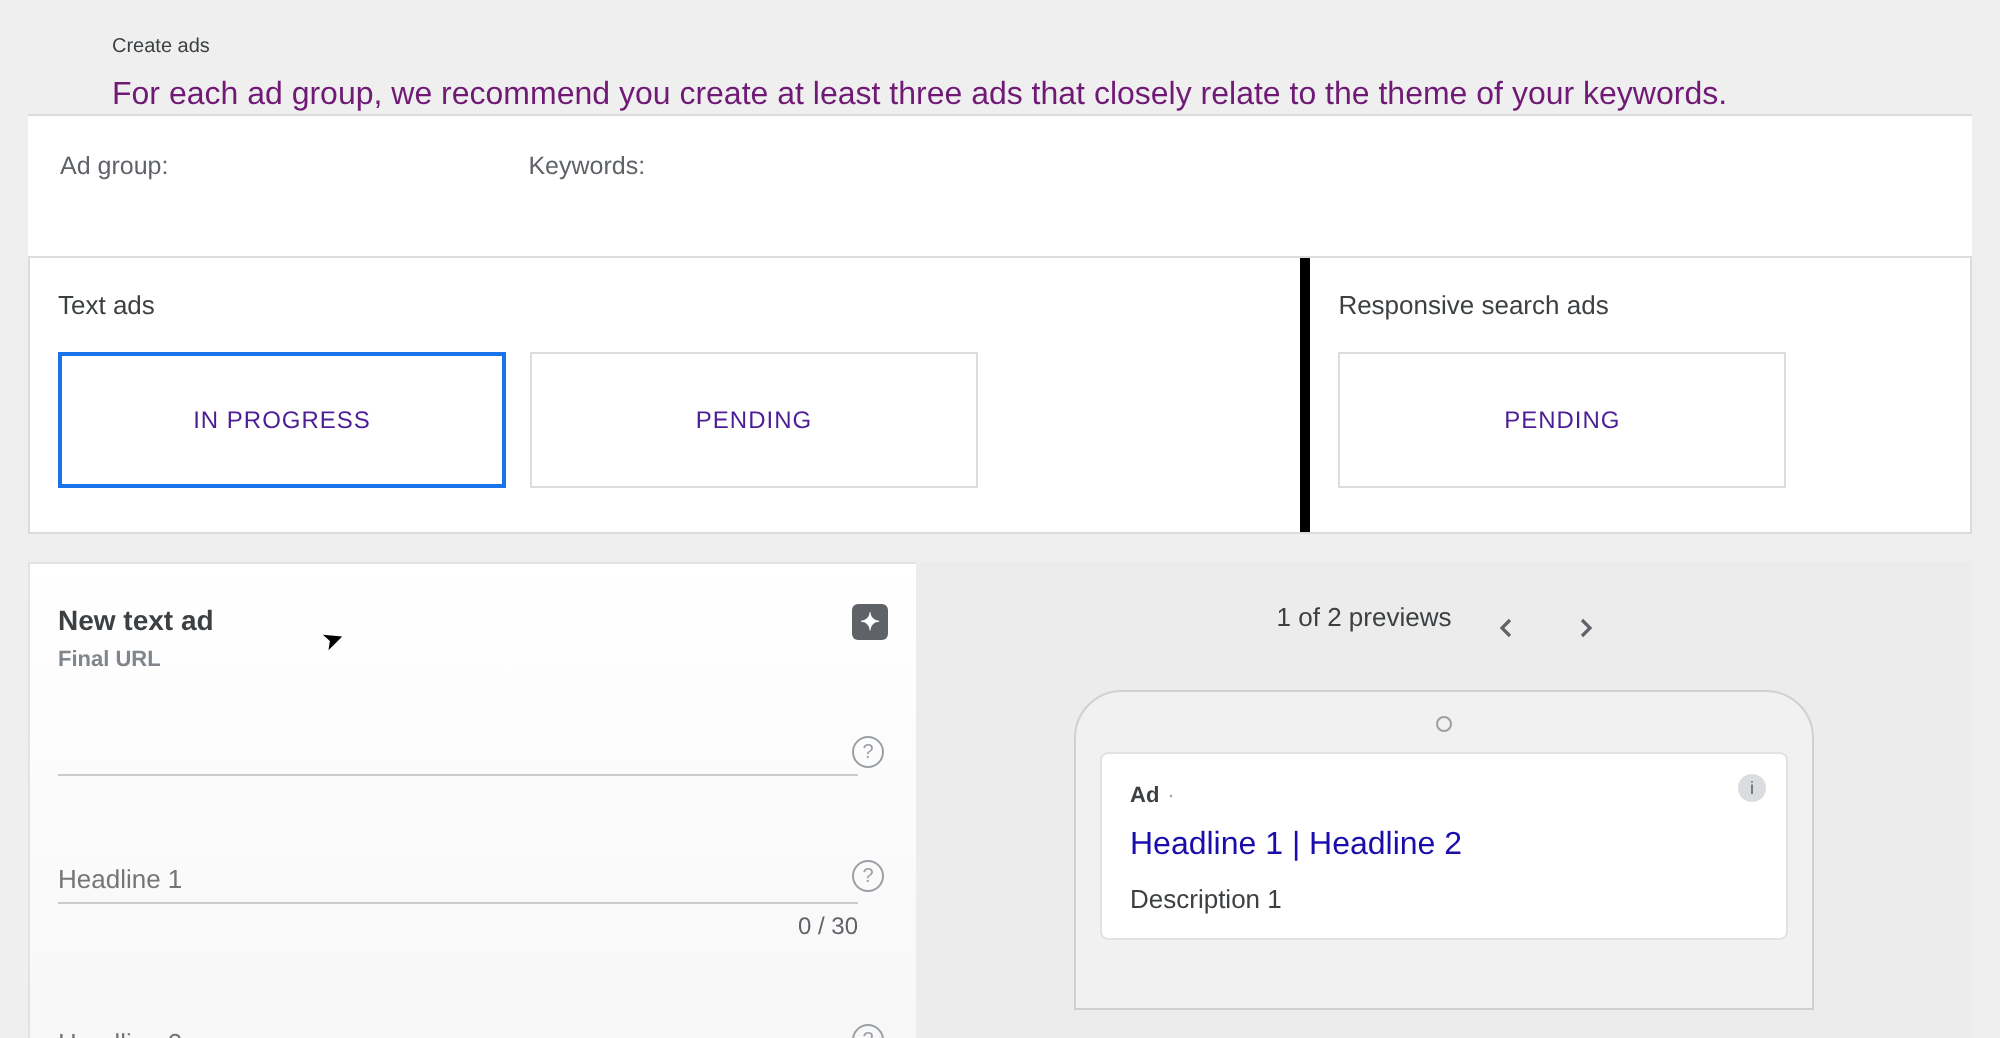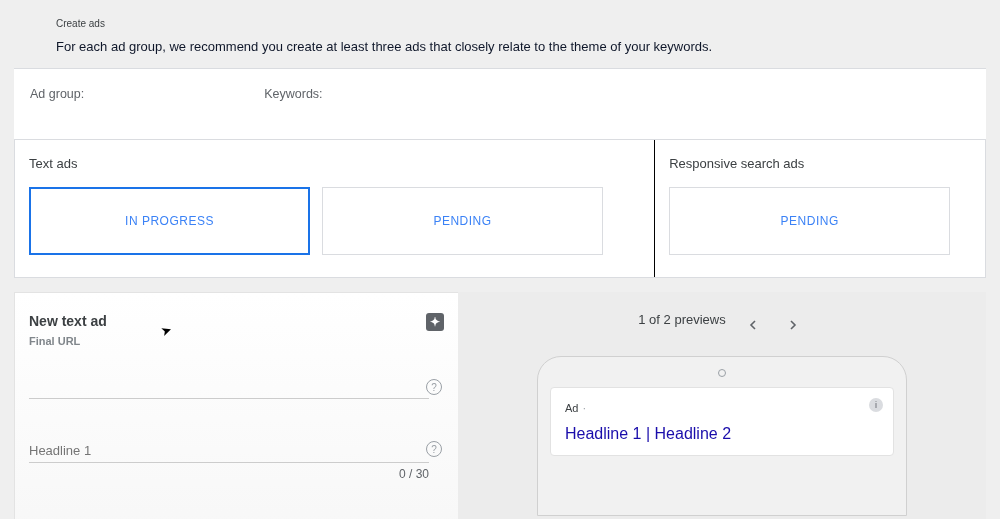--- a/index.html
+++ b/index.html
@@ -15,24 +15,23 @@
   .page {
     padding: 18px 14px 0 14px;
   }
   .page-title {
     font-size: 10px;
     color: #3c4043;
     padding-left: 42px;
     margin-bottom: 10px;
   }
   .subtitle {
-    font-size: 13px;
-    color: #0f172a;
+    font-size: 16px;
+    color: #701a75;
     padding-left: 42px;
-    margin-bottom: 14px;
   }
   .group-bar {
     background: #fff;
     border: 1px solid #dadce0;
     border-left: none;
     border-right: none;
     margin: 0 0 0 0;
     padding: 18px 4px 38px 16px;
     display: flex;
     gap: 180px;
@@ -42,37 +41,37 @@
   .categories {
     background: #fff;
     border: 1px solid #dadce0;
     border-top: none;
     display: flex;
   }
   .cat-col {
     flex: 1;
     padding: 16px 14px 22px 14px;
   }
-  .cat-col.left { border-right: 1px solid #000000; width:66%; flex:0 0 66%; }
+  .cat-col.left { border-right: 5px solid #000000; width:66%; flex:0 0 66%; }
   .cat-title {
     font-size: 13px;
     color: #3c4043;
     margin-bottom: 16px;
   }
   .pill-row { display:flex; gap:12px; }
   .pill {
     border: 1px solid #dadce0;
     height: 68px;
-    width: 281px;
+    width: 224px;
     display:flex;
     align-items:center;
     justify-content:center;
     font-size: 12px;
     letter-spacing: .5px;
-    color:#3b82f6;
+    color:#4c1d95;
     cursor:pointer;
     background:#fff;
   }
   .pill.active {
     border: 2px solid #1a73e8;
   }
   .lower {
     display:flex;
     margin-top: 14px;
   }
@@ -188,21 +187,21 @@
   }
   .ad-card {
     background:#fff;
     border:1px solid #e2e2e2;
     border-radius:4px;
     padding:12px 14px;
     position:relative;
   }
   .ad-tag {
     font-size:11px;
-    font-weight:400;
+    font-weight:700;
     color:#3c4043;
   }
   .ad-dot {
     color:#9aa0a6;
     font-size:11px;
     margin-left:4px;
   }
   .info-dot {
     position:absolute;
     right:10px; top:10px;
@@ -302,17 +301,18 @@
               <path d="M3 1 L7 5 L3 9" stroke="#5f6368" stroke-width="1.6" fill="none"></path>
             </svg>
         </span>
       </div>
       <div class="phone">
         <div class="notch"></div>
         <div class="ad-card">
           <span class="ad-tag">Ad</span><span class="ad-dot">·</span>
           <div class="info-dot">i</div>
           <div class="ad-headline">Headline 1 | Headline 2</div>
+          <div class="ad-desc">Description 1</div>
         </div>
       </div>
     </div>
   </div>
 </div>
 
 </body></html>

